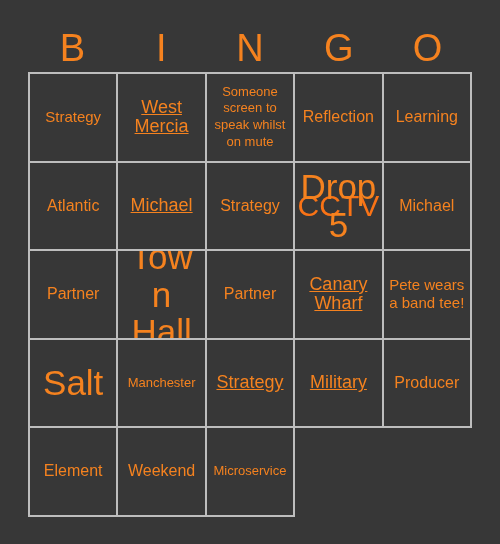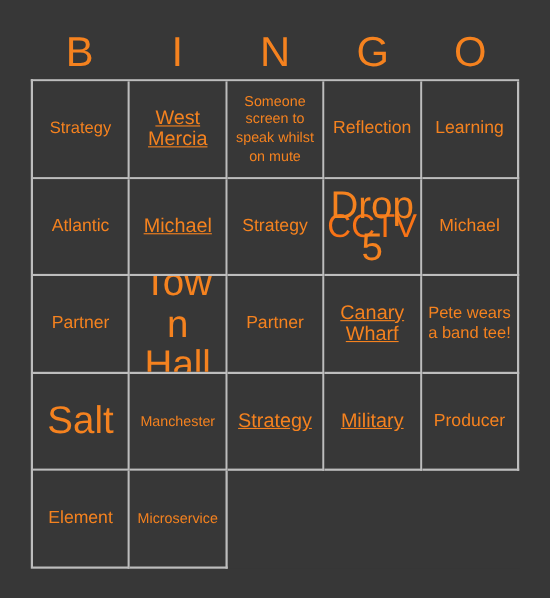--- a/index.html
+++ b/index.html
@@ -173,18 +173,21 @@
         <div class="cell">
           <div class="cell-text sz-lg">Military</div>
         </div>
         <div class="cell">
           <div class="cell-text sz-md">Producer</div>
         </div>
         <div class="cell">
           <div class="cell-text sz-md">Element</div>
         </div>
         <div class="cell">
+          <div class="cell-text sz-md">Weekend</div>
+        </div>
+        <div class="cell">
           <div class="cell-text sz-xs">Microservice</div>
         </div>
       </div>
   </div>
 
 </div>
 
 </body></html>

